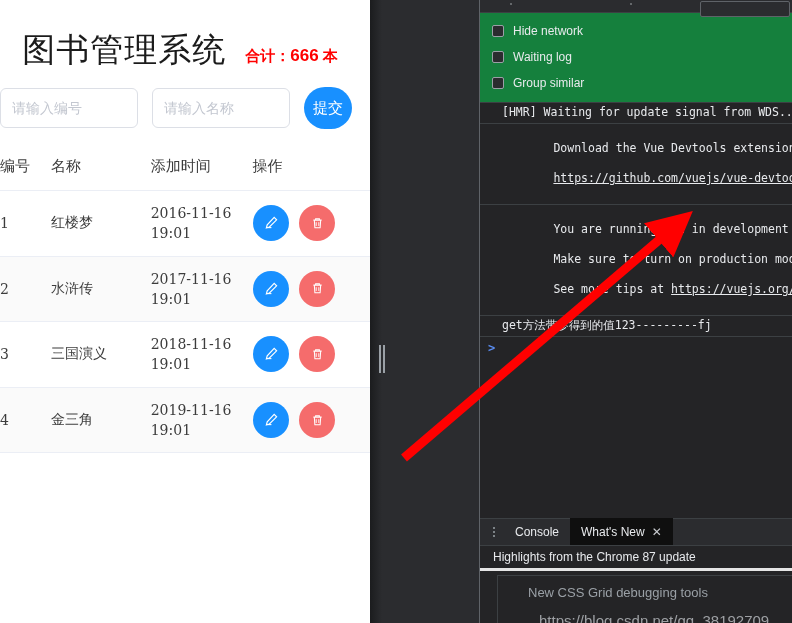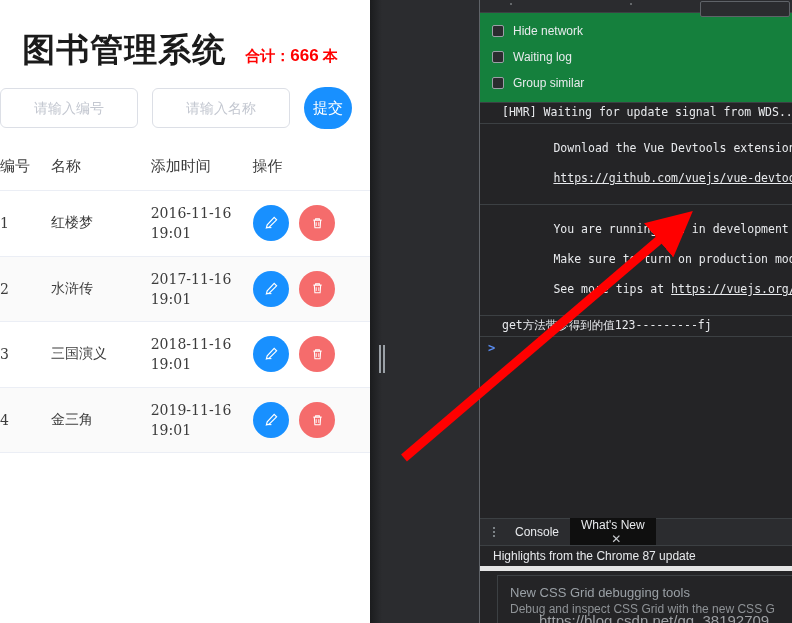--- a/index.html
+++ b/index.html
@@ -24,21 +24,21 @@
     left: -10px; top: 0;
     width: 380px;
   }
   .app-header {
     text-align: center;
     padding-top: 28px;
     white-space: nowrap;
   }
   .app-title {
     font-family: "DejaVu Serif", "Liberation Serif", serif;
-    font-weight: bold;
+    font-weight: normal;
     font-size: 33px;
     color: #1b1b1b;
     letter-spacing: 1px;
   }
   .app-total {
     font-family: Liberation Sans, sans-serif;
     font-weight: bold;
     font-size: 15px;
     color: #ff0000;
     margin-left: 19px;
@@ -57,21 +57,20 @@
     width: 138px;
     height: 40px;
     border: 1px solid #dcdfe6;
     border-radius: 6px;
     background: #fff;
     padding: 0 11px;
     font-size: 14px;
     color: #606266;
     outline: none;
     font-family: "Liberation Sans", sans-serif;
-    text-align: center;
   }
   .text-input::placeholder { color: #c3c7d0; }
   .submit-btn {
     width: 72px; height: 42px;
     border: none;
     border-radius: 21px;
     background: #1890ff;
     color: #ffffff;
     font-size: 15px;
     cursor: pointer;
@@ -267,44 +266,44 @@
     background: #9aa0a6; display: block;
   }
   .drawer-tab {
     height: 27px;
     display: flex; align-items: center;
     padding: 0 11px;
     font-size: 12px;
     color: #e8eaed;
     cursor: pointer;
   }
-  .drawer-tab.active { background: #0f0f0f; flex-direction: column; }
+  .drawer-tab.active { background: #0f0f0f; }
   .drawer-tab .tab-close {
     margin-left: 7px;
     font-size: 12px;
     color: #c9ccd0;
   }
   .drawer-subhead {
     height: 25px;
     display: flex; align-items: center;
     padding-left: 13px;
     font-size: 12px;
     color: #e8eaed;
-    border-bottom: 5px solid #e5e5e5;
+    border-bottom: 3px solid #e5e5e5;
   }
   .whatsnew-card {
     position: absolute;
     left: 17px; top: 56px;
     right: 0;
     height: 49px;
     border: 1px solid #3c4043;
     border-right: none;
     border-bottom: none;
     background: #242426;
-    padding: 8px 0 0 12px;
+    padding: 8px 0 0 30px;
     overflow: hidden;
   }
   .wn-title {
     font-size: 13px;
     color: #9aa0a6;
     line-height: 17px;
     white-space: nowrap;
   }
   .wn-desc {
     font-size: 12px;
@@ -537,21 +536,20 @@
           <span>Console</span>
         </div>
         <div class="drawer-tab active">
           <span>What's New</span>
           <span class="tab-close">✕</span>
         </div>
       </div>
       <div class="drawer-subhead">Highlights from the Chrome 87 update</div>
       <div class="whatsnew-card">
         <div class="wn-title">New CSS Grid debugging tools</div>
-        <div class="wn-desc">Debug and inspect CSS Grid with the new CSS G</div>
       </div>
     </div>
 
   </div>
 
   <div class="watermark">https://blog.csdn.net/qq_38192709</div>
 
   <svg class="arrow-layer" viewBox="0 0 792 623">
     <defs>
       <marker id="ah" markerWidth="5" markerHeight="5" refX="2.1" refY="2.5" orient="auto">

